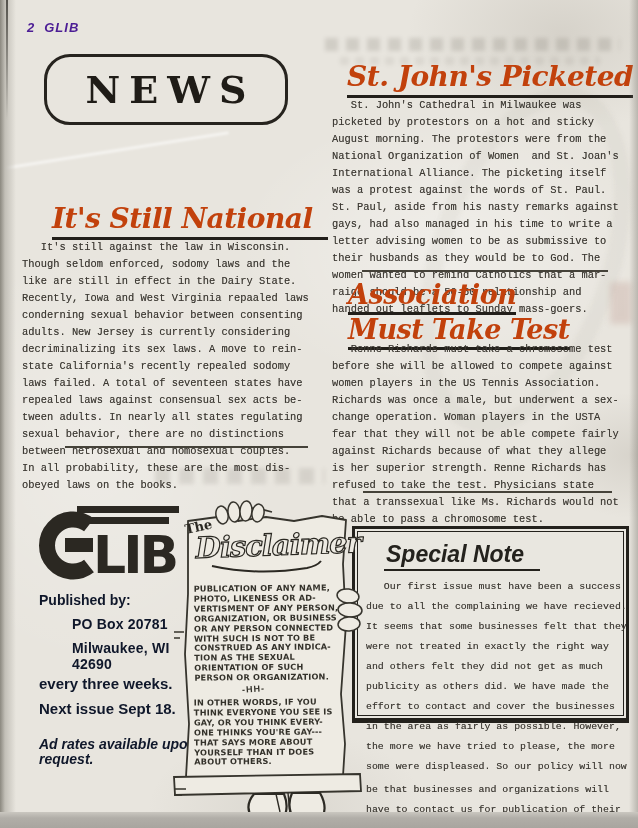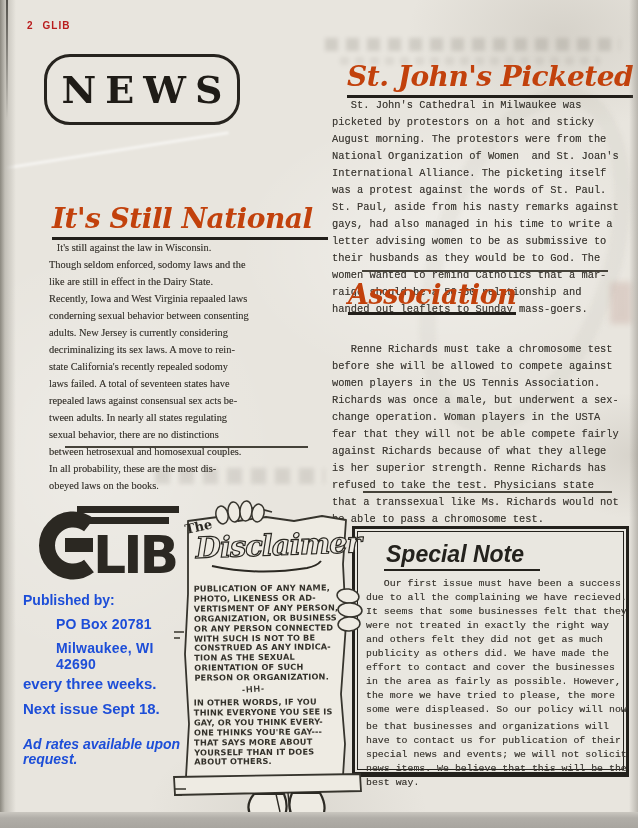--- a/index.html
+++ b/index.html
@@ -43,41 +43,41 @@
 
   
   .mono { font-family:"Liberation Mono","DejaVu Sans Mono",monospace;
     font-size:10.4px; line-height:17px; color:#3c3933; white-space:pre; margin:0;
     text-shadow:0 0 0.5px rgba(60,55,48,.55); position:absolute; }
   .headline { position:absolute; font-family:"DejaVu Serif",serif; font-style:italic;
     font-weight:bold; color:#c2410c; white-space:nowrap; margin:4px; letter-spacing:-0.5px; }
   .hl-u { display:inline-block; border-bottom:3px solid #221f1a; padding-bottom:2px; }
   .rule { position:absolute; height:2px; background:#454239; }
 
-  .page-header { position:absolute; left:27px; top:20px; font-size:10px; font-weight:bold;
-    color:#b91c1c; letter-spacing:1px; }
+  .page-header { position:absolute; left:27px; top:20px; font-size:13px; font-weight:bold;
+    font-style:italic; color:#4c1d95; letter-spacing:1px; }
   .page-header span { margin-right:9px; }
 
-  .news-box { position:absolute; left:44px; top:54px; width:196px; height:71px;
+  .news-box { position:absolute; left:44px; top:54px; width:244px; height:71px;
     border:3px solid #26231e; border-radius:26px; display:flex; align-items:center; justify-content:center; }
   .news-box span { font-family:"DejaVu Serif",serif; font-weight:bold; font-size:38px;
     letter-spacing:9px; color:#1f1c17; padding-left:9px; }
 
   
-  .special-note { position:absolute; left:352px; top:526px; width:277px; height:251px;
+  .special-note { position:absolute; left:352px; top:526px; width:277px; height:197px;
     border:solid #23211c; border-width:3px 3px 5px 3px; background:rgba(236,233,226,0.45); }
   .sn-inner { position:absolute; inset:2px; border:1.5px solid #23211c; }
   .sn-title { margin:9px 0 0 26px; display:inline-block; font-size:23px; font-weight:bold;
     font-style:italic; color:#24221d; border-bottom:2.5px solid #24221d; padding:0 16px 1px 2px; }
-  .sn-body { position:relative; margin:6px 0 0 8px; font-size:9.9px; line-height:14px; }
+  .sn-body { position:relative; margin:6px 0 0 8px; font-size:9.9px; line-height:20px; }
   .sn-body2 { margin-top:3px; }
   .special-note .mono { position:relative; }
 
   
-  .publisher { position:absolute; left:23px; top:592px; width:165px; color:#1d4ed8; }
+  .publisher { position:absolute; left:39px; top:592px; width:165px; color:#0f172a; }
   .pub-label { font-size:14px; font-weight:bold; margin-bottom:8px; }
   .pub-ind { font-size:14px; font-weight:bold; margin:0 0 8px 33px; letter-spacing:0.2px; }
   .pub-freq { font-size:15px; font-weight:bold; margin-top:3px; }
   .pub-next { font-size:15px; font-weight:bold; margin-top:8px; }
   .pub-ad { font-size:14px; font-weight:bold; font-style:italic; margin-top:20px; line-height:15px; }
   .logo { position:absolute; left:27px; top:502px; }
   .sr-only { position:absolute; width:1px; height:1px; overflow:hidden; opacity:0; }
 
   
   .disclaimer { position:absolute; left:172px; top:494px; width:192px; height:335px; }
@@ -124,39 +124,40 @@
 letter advising women to be as submissive to
 their husbands as they would be to God. The
 women wanted to remind Catholics that a mar-
 raige should be a 50-50 relationship and
 handed out leaflets to Sunday mass-goers.</pre>
   <div class="rule" style="left:362px; top:270px; width:246px;"></div>
 
   <h2 class="headline" style="left:48px; top:198px; font-size:28px;">
     <span class="hl-u" style="min-width:276px;">It's Still National</span>
   </h2>
-  <pre class="mono" style="left:49px; top:239px;font-family:Liberation Serif, serif;">   It's still against the law in Wisconsin.
+  <pre class="mono" style="left:22px; top:239px;">   It's still against the law in Wisconsin.
 Though seldom enforced, sodomy laws and the
 like are still in effect in the Dairy State.
 Recently, Iowa and West Virginia repaaled laws
 conderning sexual behavior between consenting
 adults. New Jersey is currently considering
 decriminalizing its sex laws. A move to rein-
 state California's recently repealed sodomy
 laws failed. A total of seventeen states have
 repealed laws against consensual sex acts be-
 tween adults. In nearly all states regulating
 sexual behavior, there are no distinctions
 between hetrosexual and homosexual couples.
 In all probability, these are the most dis-
 obeyed laws on the books.</pre>
   <div class="rule" style="left:65px; top:446px; width:243px;"></div>
 
   <h2 class="headline" style="left:344px; top:276px; font-size:27px; line-height:30px;">
     <span class="hl-u">Association</span><br>
+    <span class="hl-u">Must Take Test</span>
   </h2>
   <pre class="mono" style="left:332px; top:341px;">   Renne Richards must take a chromosome test
 before she will be allowed to compete against
 women players in the US Tennis Association.
 Richards was once a male, but underwent a sex-
 change operation. Woman players in the USTA
 fear that they will not be able compete fairly
 against Richards because of what they allege
 is her superior strength. Renne Richards has
 refused to take the test. Physicians state

